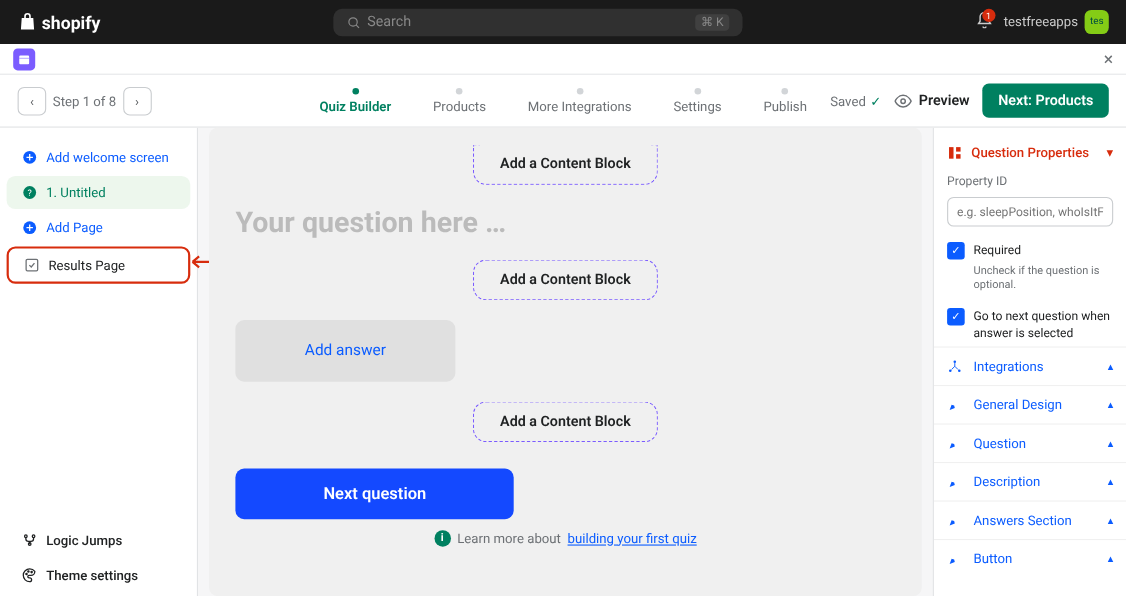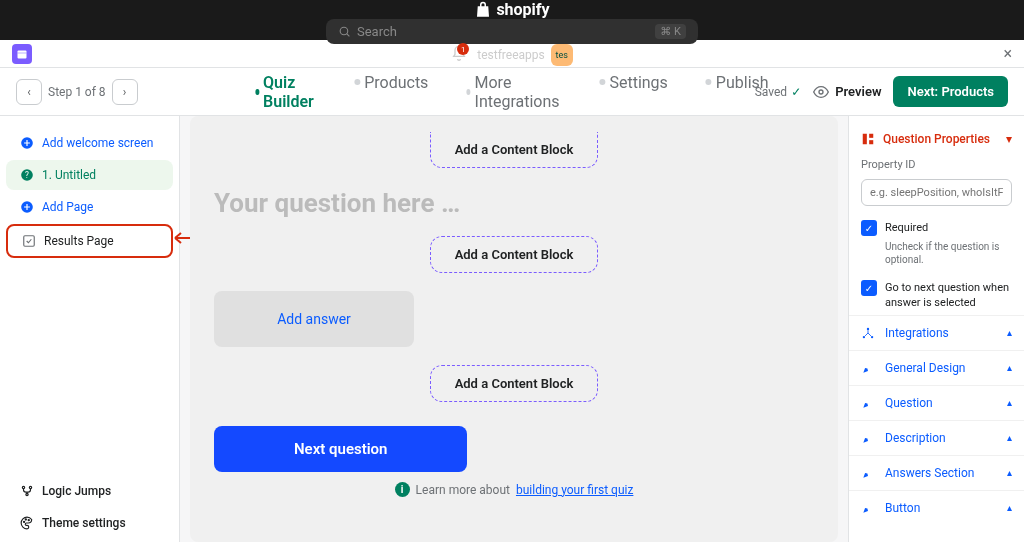--- a/index.html
+++ b/index.html
@@ -1,42 +1,42 @@
 <!DOCTYPE html>
 <html><head>
   <meta charset="utf-8">
   <style>
     * { box-sizing: border-box; margin: 0; padding: 0; font-family: -apple-system, BlinkMacSystemFont, "Segoe UI", Roboto, sans-serif; }
     body { background: #f6f6f7; width: 1024px; height: 542px; overflow: hidden; }
     
     
-    .top-bar { background: #1a1a1a; height: 40px; display: flex; align-items: center; padding: 0 16px; flex-direction: column; }
+    .top-bar { background: #1a1a1a; height: 40px; display: flex; align-items: center; padding: 0 16px; }
     .shopify-logo { color: white; font-weight: 700; font-size: 16px; display: flex; align-items: center; gap: 4px; }
     .shopify-logo svg { width: 18px; height: 18px; }
     .top-search { flex: 1; display: flex; justify-content: center; }
     .top-search-box { background: #303030; border-radius: 8px; padding: 5px 12px; display: flex; align-items: center; gap: 6px; color: #888; font-size: 13px; width: 372px; }
     .kbd { background: #404040; border-radius: 4px; padding: 1px 5px; font-size: 11px; margin-left: auto; }
     .top-right { display: flex; align-items: center; gap: 10px; }
     .notif { position: relative; color: #ccc; }
     .notif .badge { position: absolute; top: -2px; right: -2px; background: #d72c0d; color: white; border-radius: 50%; width: 12px; height: 12px; font-size: 8px; display: flex; align-items: center; justify-content: center; }
     .user { display: flex; align-items: center; gap: 6px; color: #ccc; font-size: 12px; }
-    .avatar { width: 22px; height: 22px; background: #fdba74; border-radius: 6px; font-size: 9px; display: flex; align-items: center; justify-content: center; color: #004d40; }
+    .avatar { width: 22px; height: 22px; background: #84cc16; border-radius: 6px; font-size: 9px; display: flex; align-items: center; justify-content: center; color: #004d40; }
     
     
     .app-header { background: white; height: 28px; display: flex; align-items: center; padding: 0 12px; border-bottom: 1px solid #e1e3e5; }
     .app-icon { width: 20px; height: 20px; background: #7b5cff; border-radius: 4px; display: flex; align-items: center; justify-content: center; }
     .close-x { margin-left: auto; color: #6d7175; cursor: pointer; font-size: 16px; }
     
     
     .step-bar { background: white; padding: 8px 16px; display: flex; align-items: center; border-bottom: 1px solid #e1e3e5; position: relative; }
     .step-left { display: flex; align-items: center; gap: 6px; }
     .step-btn { border: 1px solid #c9cccf; background: white; border-radius: 6px; width: 26px; height: 26px; display: flex; align-items: center; justify-content: center; color: #5c5f62; font-size: 12px; cursor: pointer; }
     .step-label { font-size: 12px; color: #6d7175; }
     .tabs { position: absolute; left: 50%; transform: translateX(-50%); display: flex; gap: 38px; align-items: flex-start; }
-    .tab { font-size: 16px; color: #6d7175; display: flex; flex-direction: row; align-items: center; gap: 4px; cursor: pointer; }
+    .tab { font-size: 12px; color: #6d7175; display: flex; flex-direction: column; align-items: center; gap: 4px; cursor: pointer; }
     .tab.active { color: #008060; font-weight: 600; }
     .tab-dot { width: 6px; height: 6px; border-radius: 50%; background: #d2d5d8; }
     .tab.active .tab-dot { background: #008060; }
     .step-right { margin-left: auto; display: flex; align-items: center; gap: 12px; }
     .saved { font-size: 12px; color: #6d7175; display: flex; align-items: center; gap: 4px; }
     .saved-check { color: #008060; }
     .preview-btn { display: flex; align-items: center; gap: 6px; font-size: 13px; color: #202223; font-weight: 600; cursor: pointer; }
     .next-btn { background: #008060; color: white; border: none; border-radius: 6px; padding: 8px 14px; font-size: 13px; font-weight: 600; cursor: pointer; }
     
     

